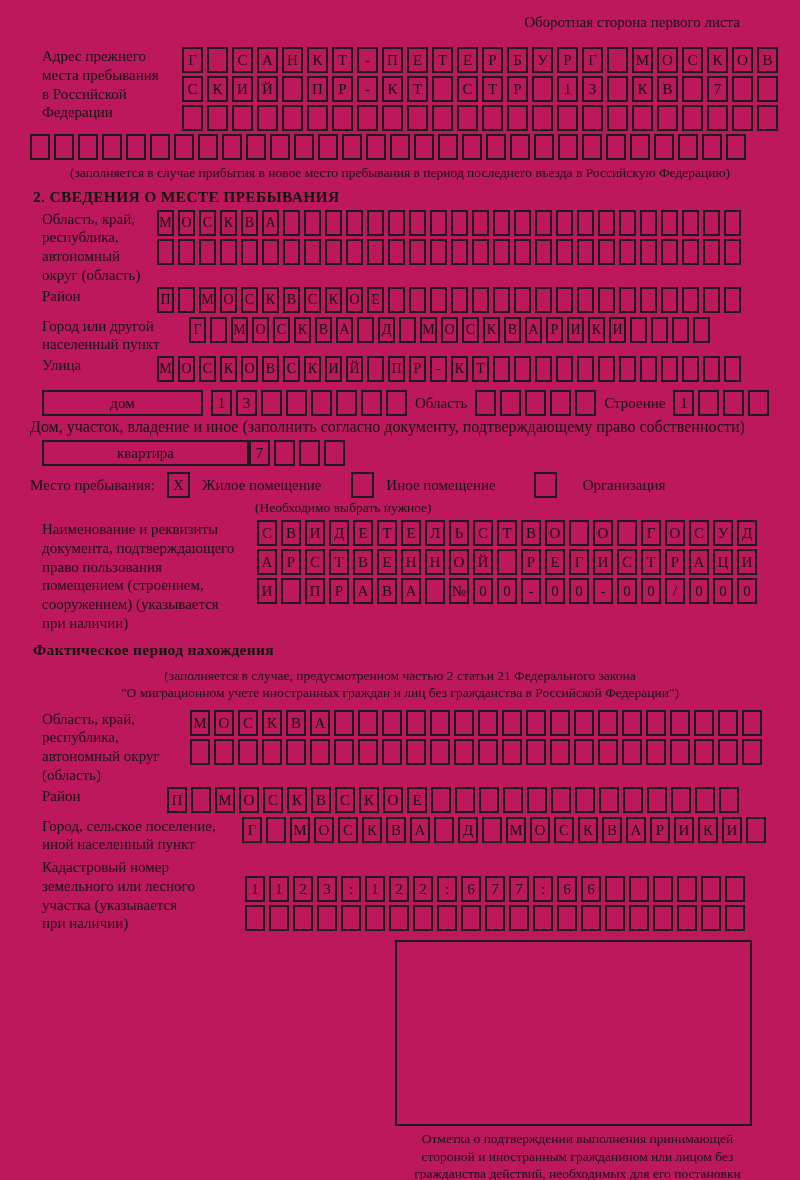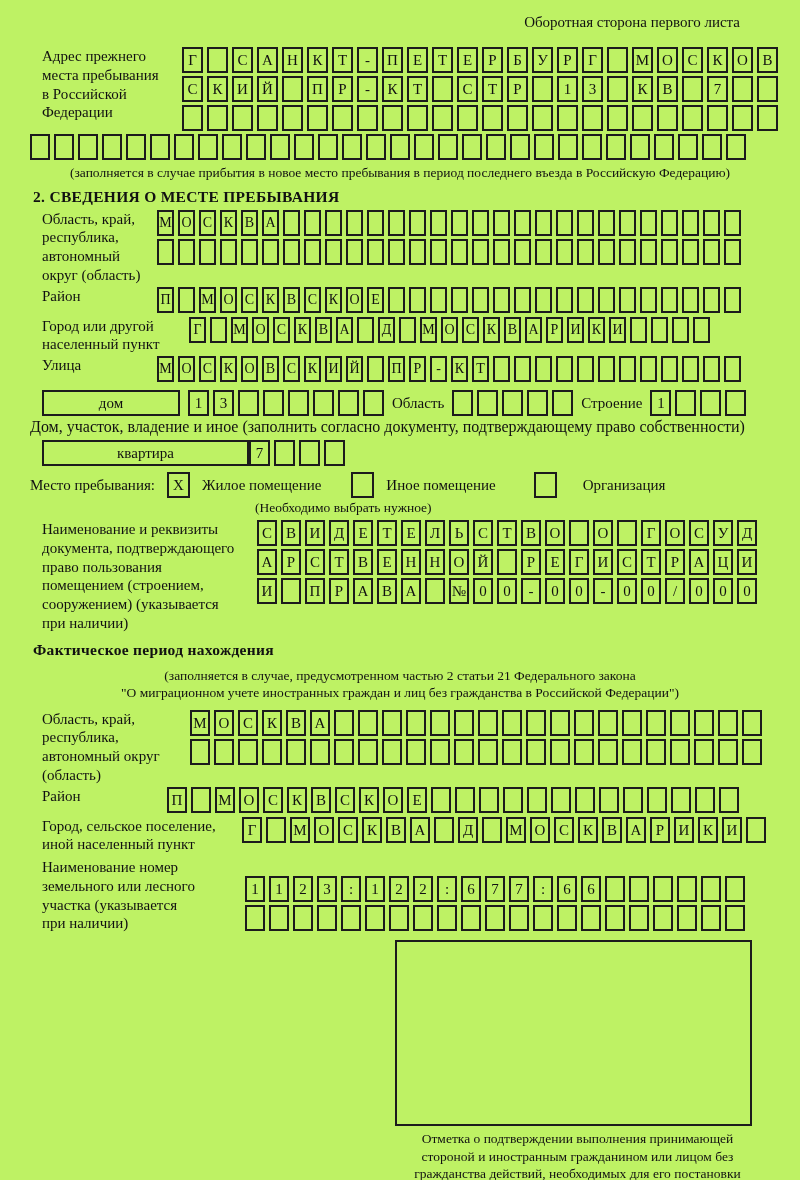--- a/index.html
+++ b/index.html
@@ -1,19 +1,19 @@
 <!DOCTYPE html>
 <html lang="ru"><head>
 <meta charset="utf-8">
 <style>
   html,body{margin:0;padding:0;background:#fff;}
   .page{
     position:relative;
     width:800px;height:1180px;
-    background:#bef264;color:#111;
+    background:#be185d;color:#111;
     font-family:"Liberation Serif","DejaVu Serif",serif;
     font-size:15px;
     overflow:hidden;
     box-sizing:border-box;
   }
   .hdr-note{
     text-align:right;
     padding:14px 60px 0 0;
     font-size:15px;
   }
@@ -31,21 +31,21 @@
   }
   .cw20 .cell{width:21px;}
   .cw19 .cell{width:20px;}
   .cw17 .cell{width:17px;font-size:14px;}
   .note{font-size:13.5px;text-align:center;line-height:1.3;}
   .sec-title{font-weight:bold;text-align:left;font-size:15.5px;letter-spacing:.3px;padding-left:33px;}
   .wbox{
     box-sizing:border-box;border:2px solid #1c1c1c;
     height:26px;line-height:22px;text-align:center;flex:none;
   }
-  .dom-box{width:138px;}
+  .dom-box{width:161px;}
   .kv-box{width:207px;}
   .inline-lbl{line-height:26px;flex:none;}
   .checkbox{
     box-sizing:border-box;border:2px solid #1c1c1c;
     width:23px;height:26px;line-height:22px;text-align:center;flex:none;
   }
   .chk-row{display:flex;margin-left:30px;align-items:flex-start;}
   .stamp-box{
     box-sizing:border-box;
     width:357px;height:186px;
@@ -609,21 +609,21 @@
         <span class="cell">А</span>
         <span class="cell">Р</span>
         <span class="cell">И</span>
         <span class="cell">К</span>
         <span class="cell">И</span>
         <span class="cell"></span>
       </div>
   </div>
 
   <div class="field mt4">
-    <div class="flabel" style="width:203px;">Наименование номер
+    <div class="flabel" style="width:203px;">Кадастровый номер
 земельного или лесного
 участка (указывается
 при наличии)</div>
     <div class="cellrows" style="margin-top:18px;">
       <div class="cells cw19">
           <span class="cell">1</span>
           <span class="cell">1</span>
           <span class="cell">2</span>
           <span class="cell">3</span>
           <span class="cell">:</span>

